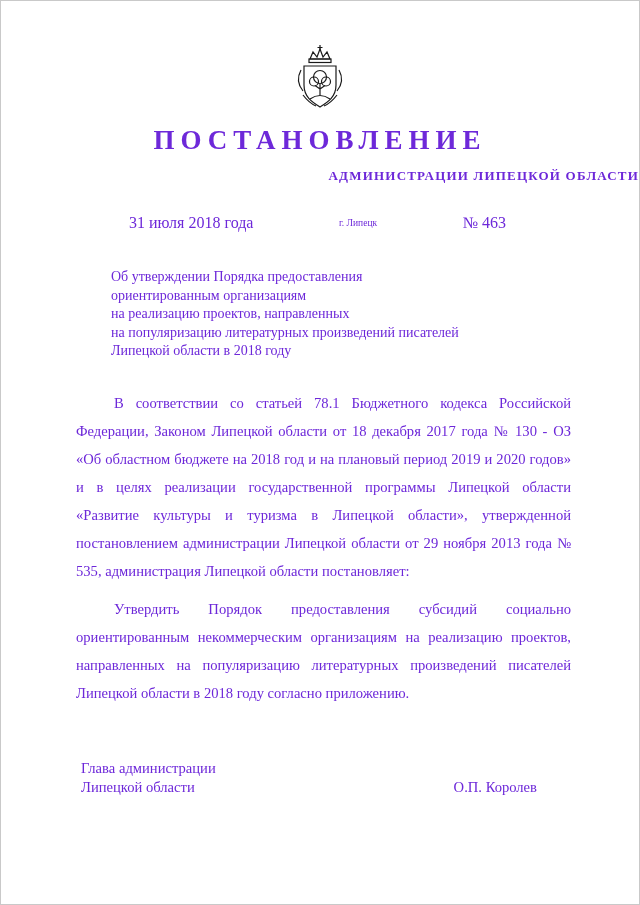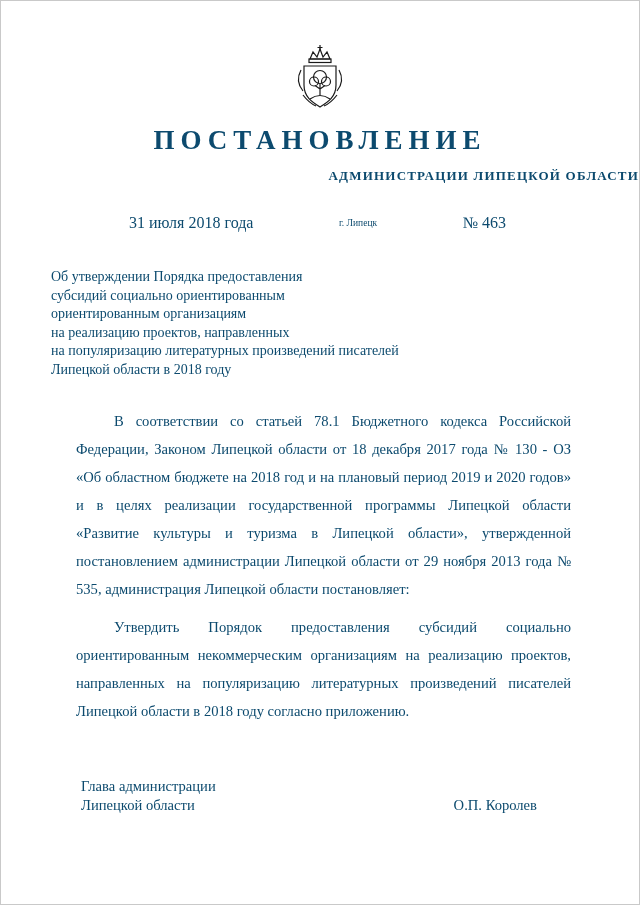--- a/index.html
+++ b/index.html
@@ -4,21 +4,21 @@
 <style>
   html, body { margin: 0; padding: 0; background: #ffffff; }
   .page {
     width: 640px;
     height: 905px;
     box-sizing: border-box;
     background: #ffffff;
     border: 1px solid #c9c9c9;
     position: relative;
     font-family: "Liberation Serif", "DejaVu Serif", serif;
-    color: #0c4a6e;
+    color: #6d28d9;
     overflow: hidden;
   }
   .emblem-wrap {
     width: 100%;
     text-align: center;
     padding-top: 42px;
     line-height: 0;
   }
   .doc-title {
     text-align: center;
@@ -41,21 +41,21 @@
     margin: 30px 133px 0 128px;
   }
   .doc-date, .doc-number {
     font-size: 16px;
   }
   .doc-place {
     font-size: 9.5px;
     margin-top: 4px;
   }
   .subject-block {
-    margin: 36px 60px 0 50px;
+    margin: 36px 60px 0 110px;
     font-size: 14px;
     line-height: 18.5px;
   }
   .body-block {
     margin: 28px 68px 0 75px;
     font-size: 14.6px;
     line-height: 28px;
     text-align: justify;
   }
   .body-block p {
@@ -110,21 +110,20 @@
   <div class="doc-subtitle">АДМИНИСТРАЦИИ ЛИПЕЦКОЙ ОБЛАСТИ</div>
 
   <div class="date-line">
     <span class="doc-date">31 июля 2018 года</span>
     <span class="doc-place">г. Липецк</span>
     <span class="doc-number">№ 463</span>
   </div>
 
   <div class="subject-block">
     <div>Об утверждении Порядка предоставления</div>
-    <div>субсидий социально ориентированным</div>
     <div>ориентированным организациям</div>
     <div>на реализацию проектов, направленных</div>
     <div>на популяризацию литературных произведений писателей</div>
     <div>Липецкой области в 2018 году</div>
   </div>
 
   <div class="body-block">
     <p>В соответствии со статьей 78.1 Бюджетного кодекса Российской Федерации, Законом Липецкой области от 18 декабря 2017 года № 130 - ОЗ «Об областном бюджете на 2018 год и на плановый период 2019 и 2020 годов» и в целях реализации государственной программы Липецкой области «Развитие культуры и туризма в Липецкой  области», утвержденной  постановлением администрации Липецкой области от 29 ноября 2013 года  № 535, администрация Липецкой области постановляет:</p>
     <p>Утвердить Порядок предоставления субсидий социально ориентированным некоммерческим организациям на реализацию проектов, направленных на популяризацию литературных произведений писателей Липецкой области в 2018 году согласно приложению.</p>
   </div>

